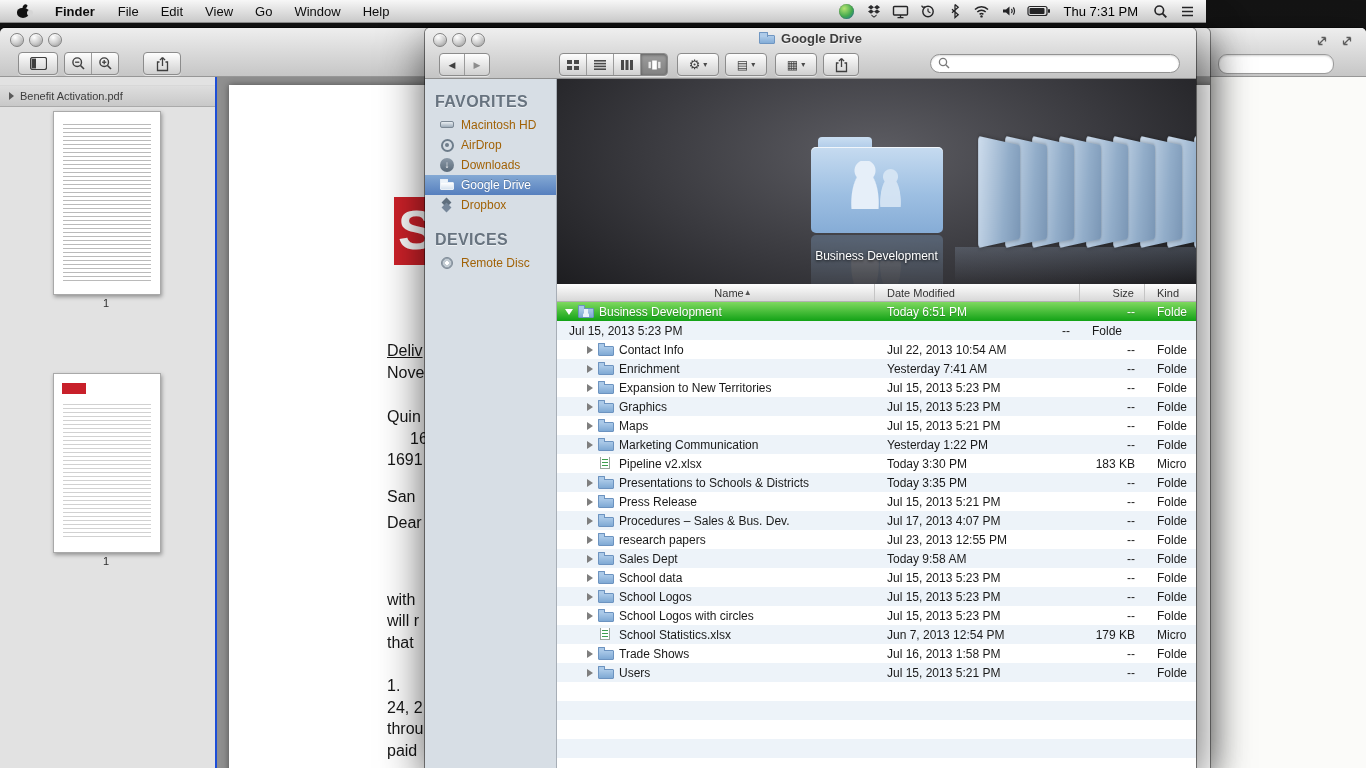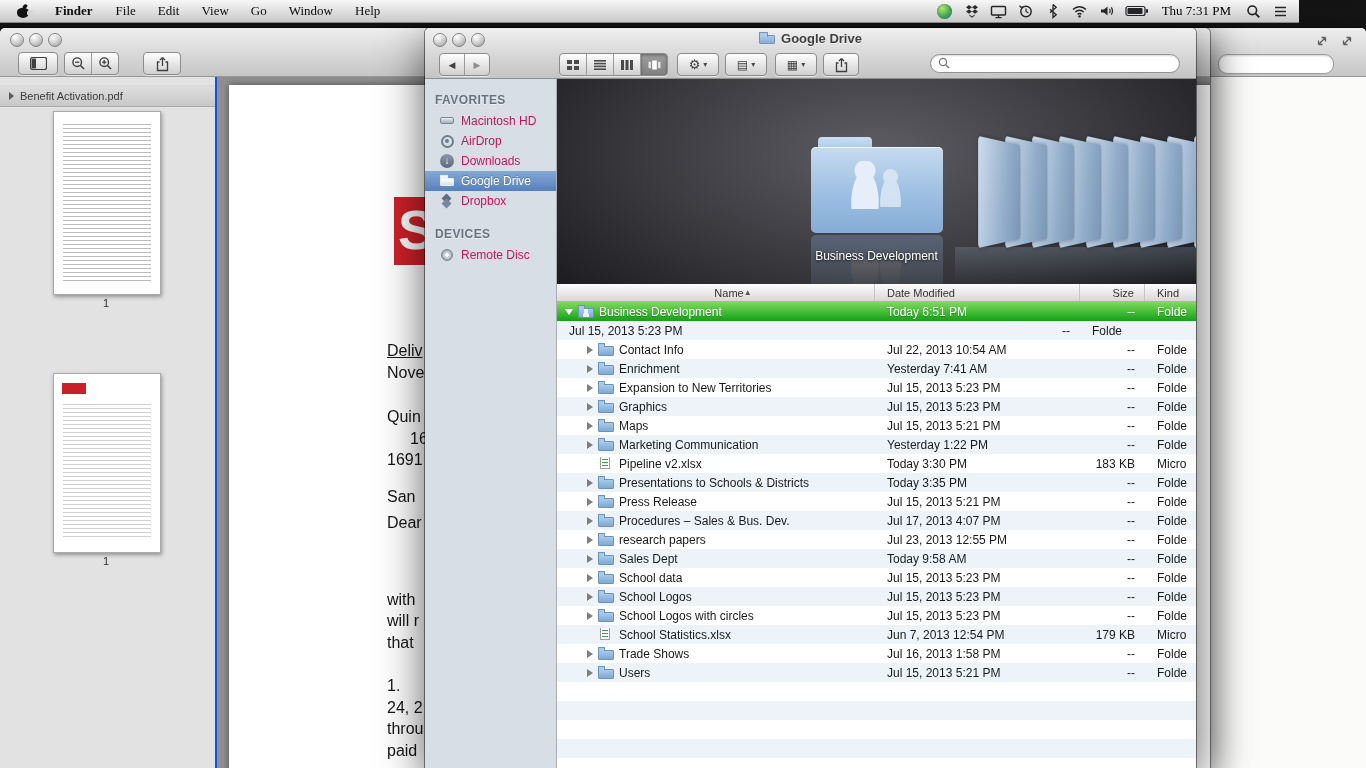--- a/index.html
+++ b/index.html
@@ -1,22 +1,22 @@
 <!DOCTYPE html>
 <html><head>
 <meta charset="utf-8">
 <style>
   html,body{margin:0;padding:0;background:#000;}
   #stage{position:relative;width:1366px;height:768px;overflow:hidden;background:linear-gradient(#141414,#1e1e1e);
          font-family:"Liberation Sans",sans-serif;-webkit-font-smoothing:antialiased;}
 
   
-  #menubar{position:absolute;left:0;top:0;width:1299px;height:22px;z-index:60;
+  #menubar{position:absolute;left:0;top:0;width:1206px;height:22px;z-index:60;
     background:linear-gradient(#f7f7f7,#c9c9c9);border-bottom:1px solid #888;
-    display:flex;align-items:center;font-size:13px;color:#0c0c0c;font-family:Liberation Serif, serif;}
+    display:flex;align-items:center;font-size:13px;color:#0c0c0c;}
   .mb-left{display:flex;align-items:center;height:100%;}
   .mb-apple{padding:0 13px 0 17px;display:flex;align-items:center;}
   .apple-ic{position:relative;width:13px;height:15px;}
   .apple-ic::before{content:"";position:absolute;left:0;top:4px;width:12px;height:10px;background:#111;
     border-radius:5px 5px 6px 6px/4px 4px 5px 5px;}
   .apple-ic::after{content:"";position:absolute;right:-3px;top:6px;width:6px;height:6px;background:#d6d6d6;border-radius:50%;}
   .apple-ic i{position:absolute;left:6px;top:0;width:4px;height:5px;background:#111;border-radius:70% 30% 70% 30%;transform:rotate(28deg);}
   .mb-app{font-weight:bold;padding:0 12px;}
   .mb-item{padding:0 11px;text-align:center;}
   .mb-right{margin-left:auto;display:flex;align-items:center;height:100%;gap:9px;padding-right:10px;}
@@ -77,24 +77,24 @@
   .mini-folder::before{content:"";position:absolute;left:0;right:0;top:3px;bottom:0;border-radius:1px;
     background:linear-gradient(#aecbe9,#84add7);border:1px solid #6f96c2;}
   .mini-folder::after{content:"";position:absolute;left:0;top:0;width:7px;height:4px;border-radius:1px 1px 0 0;
     background:#aecbe9;border:1px solid #6f96c2;border-bottom:none;}
   .fw-search{position:absolute;left:505px;top:25px;width:250px;height:19px;}
   .fw-search input{width:100%;height:100%;box-sizing:border-box;border:1px solid #929292;border-radius:11px;
     background:#fff;padding:0 8px 0 24px;font-size:12px;outline:none;box-shadow:inset 0 1px 2px rgba(0,0,0,.15);}
   .fw-search svg{position:absolute;left:8px;top:4px;}
   .fw-body{position:absolute;top:51px;left:0;right:0;bottom:0;display:flex;}
   .fw-side{width:132px;flex:none;background:#d7dee5;border-right:1px solid #a7aeb6;padding-top:10px;box-sizing:border-box;overflow:hidden;}
-  .fs-head{font-size:12px;font-weight:bold;color:#67737f;letter-spacing:.4px;padding:4px 0 4px 10px;
+  .fs-head{font-size:16px;font-weight:bold;color:#67737f;letter-spacing:.4px;padding:4px 0 4px 10px;
     text-shadow:0 1px 0 rgba(255,255,255,.6);}
   .fs-head.dev{margin-top:12px;}
-  .fs-item{height:20px;display:flex;align-items:center;gap:6px;padding-left:14px;font-size:12px;color:#be185d;}
+  .fs-item{height:20px;display:flex;align-items:center;gap:6px;padding-left:14px;font-size:12px;color:#a16207;}
   .fs-item[data-selected="true"]{background:linear-gradient(#84a9d4,#567fbe);color:#fff;text-shadow:0 -1px 0 rgba(0,0,0,.25);}
   .fs-ic{position:relative;width:16px;height:16px;flex:none;}
   .fs-item[data-icon="hd"] .fs-ic::before{content:"";position:absolute;left:1px;right:1px;top:4px;bottom:5px;border-radius:2px;
     background:linear-gradient(#e9eef2,#9fadba);border:1px solid #7c8894;}
   .fs-item[data-icon="airdrop"] .fs-ic::before{content:"";position:absolute;left:2px;top:2px;width:9px;height:9px;
     border:2px solid #6e7d8b;border-radius:50%;}
   .fs-item[data-icon="airdrop"] .fs-ic::after{content:"";position:absolute;left:6px;top:6px;width:4px;height:4px;background:#6e7d8b;border-radius:50%;}
   .fs-item[data-icon="downloads"] .fs-ic::before{content:"";position:absolute;inset:1px;border-radius:50%;
     background:linear-gradient(#8b99a7,#5a6a79);}
   .fs-item[data-icon="downloads"] .fs-ic::after{content:"↓";position:absolute;inset:0;color:#fff;font-size:10px;

